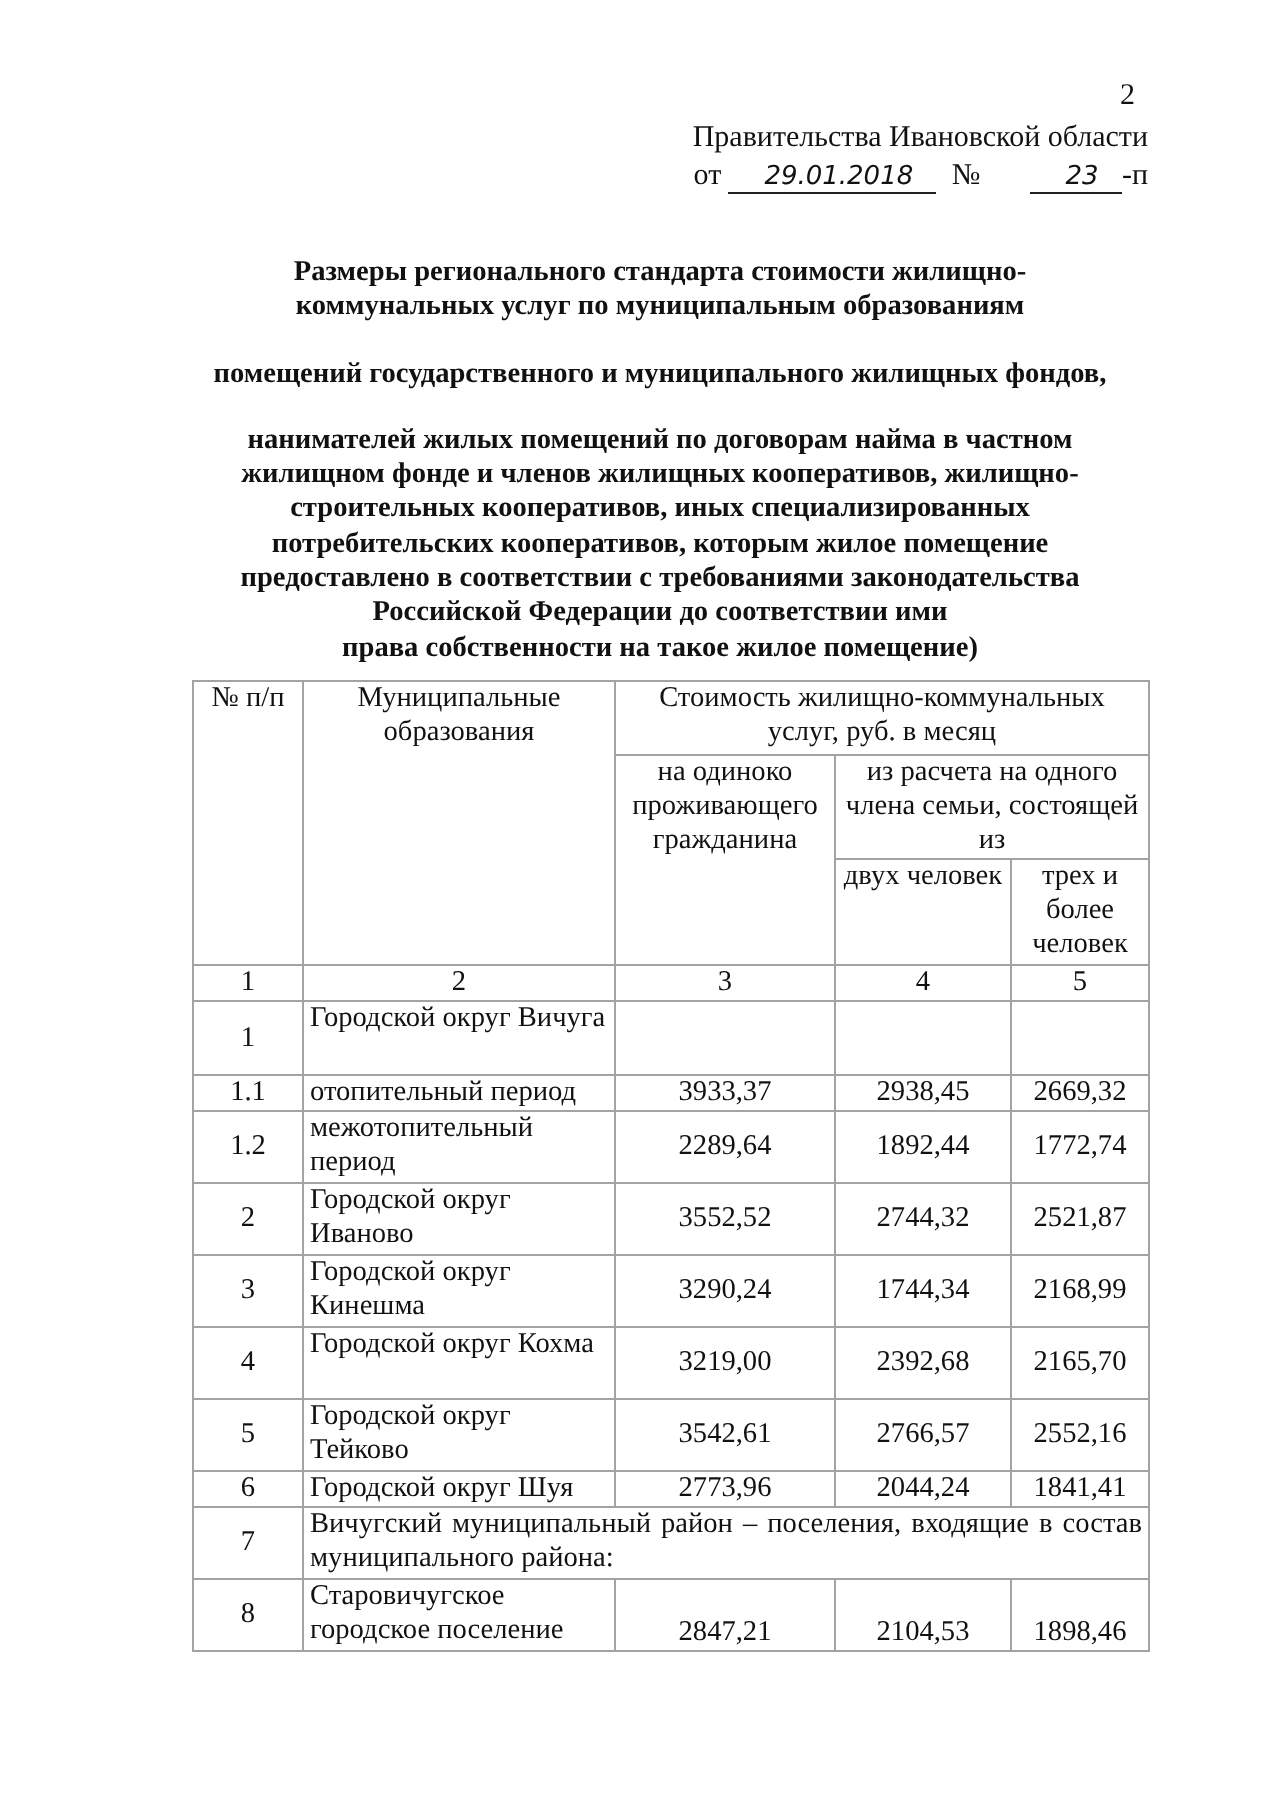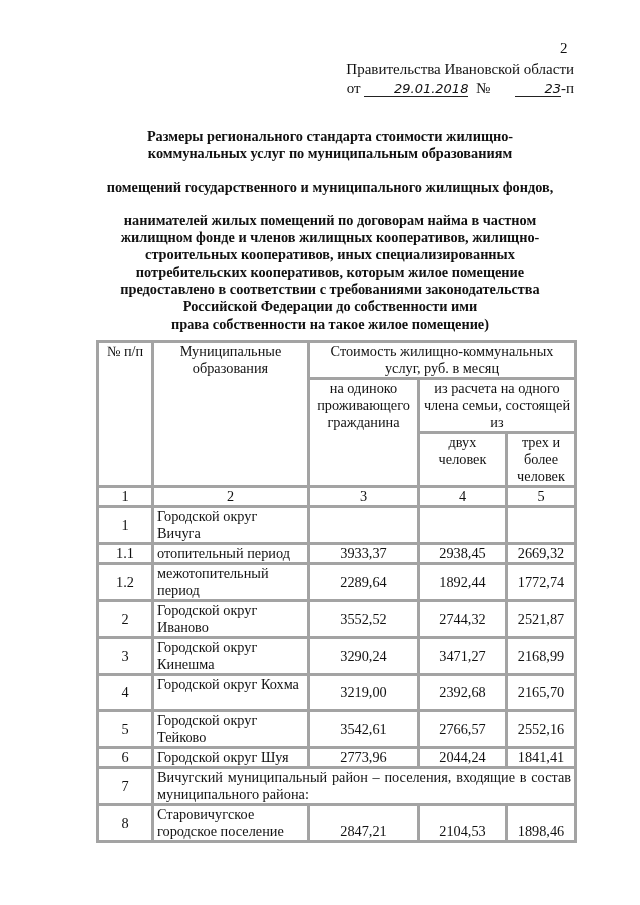--- a/index.html
+++ b/index.html
@@ -2,28 +2,28 @@
 <html><head>
 <meta charset="utf-8">
 <style>
   html, body { margin:0; padding:0; background:#ffffff; }
   body { width:640px; height:905px; position:relative; overflow:hidden;
          font-family:"Liberation Serif", "DejaVu Serif", serif; color:#111; }
   .page-num { position:absolute; left:560px; top:40px; font-size:15px; }
   .appendix { position:absolute; right:66px; top:60px; width:260px; text-align:right; font-size:15px; line-height:19px; }
   .appendix .line { white-space:nowrap; }
   .hand { font-family:"DejaVu Sans", sans-serif; font-style:italic; font-size:13px; display:inline-block;
-          border-bottom:1px solid #222; text-align:right; line-height:15px; }
+          border-bottom:1px solid #222; text-align:center; line-height:15px; }
   .hand.date { width:98px; padding-left:6px; }
   .hand.num { width:40px; padding-left:6px; margin-left:21px; }
   .title { position:absolute; left:80px; width:500px; top:128px; text-align:center;
            font-weight:bold; font-size:14.3px; line-height:17.3px; }
   table.main { position:absolute; left:96px; top:340px; border-collapse:collapse;
                font-size:14.3px; line-height:17px; table-layout:fixed; }
-  table.main td { border:3px solid #a3a3a3; padding:0 3px; vertical-align:top; }
+  table.main td { border:1px solid #a3a3a3; padding:0 3px; vertical-align:top; }
   .c { text-align:center; }
   .vm { vertical-align:middle !important; }
   .vb { vertical-align:bottom !important; }
   .lft { text-align:left;margin-top:12px; }
   .just { text-align:justify; text-align-last:left; }
 </style>
 </head>
 <body>
 
 <div class="page-num">2</div>
@@ -40,21 +40,21 @@
 
 <div class="title">
   <div>Размеры регионального стандарта стоимости жилищно-</div>
   <div>коммунальных услуг по муниципальным образованиям</div>
   <div style="white-space:nowrap;margin:16px -20px;">помещений государственного и муниципального жилищных фондов,</div>
   <div>нанимателей жилых помещений по договорам найма в частном</div>
   <div>жилищном фонде и членов жилищных кооперативов, жилищно-</div>
   <div>строительных кооперативов, иных специализированных</div>
   <div>потребительских кооперативов, которым жилое помещение</div>
   <div>предоставлено в соответствии с требованиями законодательства</div>
-  <div>Российской Федерации до собственности ими</div>
+  <div>Российской Федерации до соответствии ими</div>
   <div>права собственности на такое жилое помещение)</div>
 </div>
 
 <table class="main">
   <colgroup>
     <col style="width:55px">
       <col style="width:156px">
       <col style="width:110px">
       <col style="width:88px">
       <col style="width:69px">
@@ -106,21 +106,21 @@
     <td class="c vm">2</td>
     <td class="lft">Городской округ Иваново</td>
     <td class="c vm">3552,52</td>
     <td class="c vm">2744,32</td>
     <td class="c vm">2521,87</td>
   </tr>
   <tr style="height:36px">
     <td class="c vm">3</td>
     <td class="lft">Городской округ Кинешма</td>
     <td class="c vm">3290,24</td>
-    <td class="c vm">3471,27</td>
+    <td class="c vm">1744,34</td>
     <td class="c vm">2168,99</td>
   </tr>
   <tr style="height:36px">
     <td class="c vm">4</td>
     <td class="lft">Городской округ Кохма</td>
     <td class="c vm">3219,00</td>
     <td class="c vm">2392,68</td>
     <td class="c vm">2165,70</td>
   </tr>
   <tr style="height:36px">

